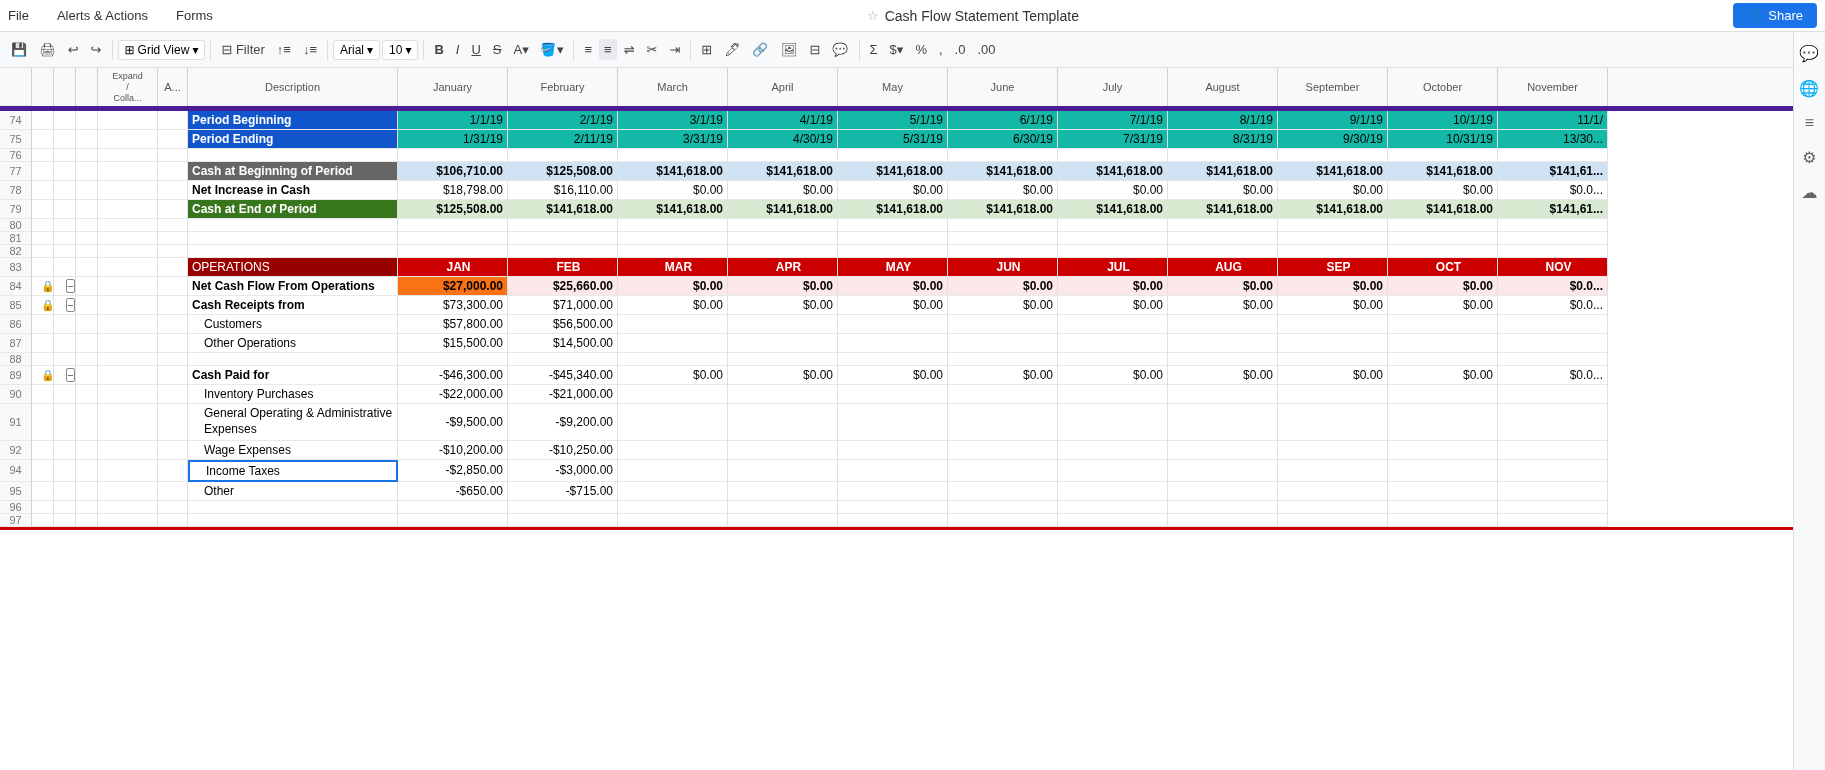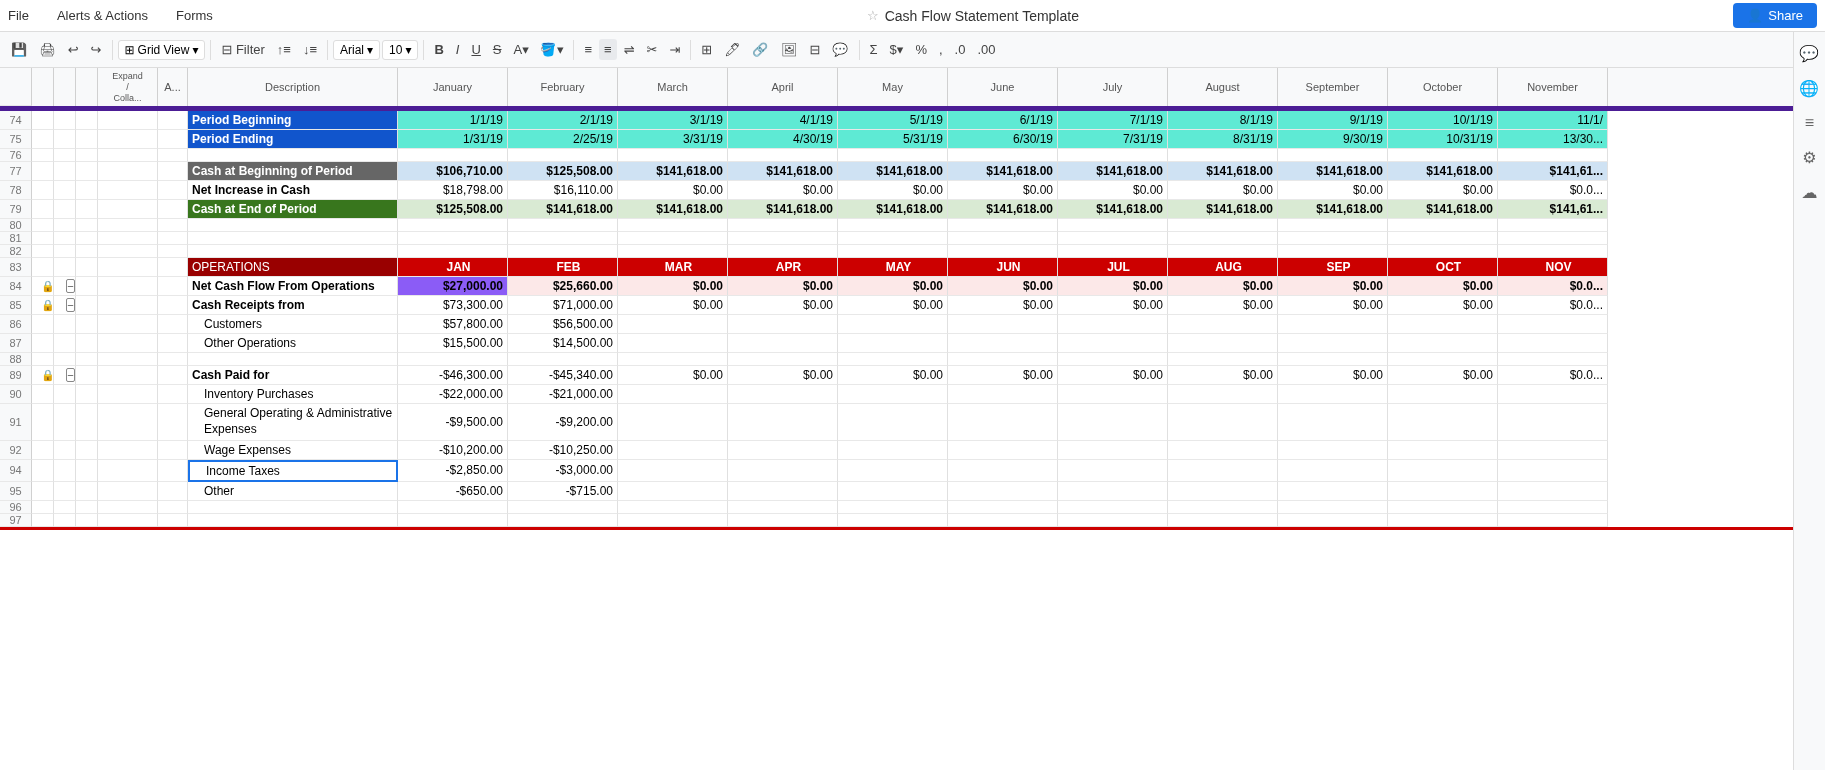--- a/index.html
+++ b/index.html
@@ -95,21 +95,21 @@
 
     .cell-right { justify-content: flex-end; }
     .cell-center { justify-content: center; padding-left: 16px; }
 
     
     .bg-blue-dark { background: #1155cc; color: #fff; font-weight: bold; }
     .bg-dark-header { background: #990000; color: #fff; font-weight: normal; }
     .bg-red-header { background: #cc0000; color: #fff; font-weight: bold; }
     .bg-gray-label { background: #666666; color: #fff; font-weight: bold; }
     .bg-green { background: #38761d; color: #fff; font-weight: bold; }
-    .bg-light-blue { background: #5eead4; }
+    .bg-light-blue { background: #14b8a6; }
     .text-bold { font-weight: bold; }
 
     .col-header-top {
       display: flex; background: #f8f9fa; border-bottom: 5px solid #4c1d95;
       position: sticky; top: 0; z-index: 10;
     }
 
     .expand-col-header {
       font-size: 9px; text-align: center; line-height: 1.2;
     }
@@ -255,21 +255,21 @@
 
     <div class="sheet-row">
       <div class="row-num">75</div>
       <div class="cell w-icon1"></div>
       <div class="cell w-icon2"></div>
       <div class="cell w-icon3"></div>
       <div class="cell w-expand"></div>
       <div class="cell w-a"></div>
       <div class="cell w-desc bg-blue-dark">Period Ending</div>
       <div class="cell w-month bg-light-blue cell-right">1/31/19</div>
-      <div class="cell w-month bg-light-blue cell-right">2/25/19</div>
+      <div class="cell w-month bg-light-blue cell-right">2/11/19</div>
       <div class="cell w-month bg-light-blue cell-right">3/31/19</div>
       <div class="cell w-month bg-light-blue cell-right">4/30/19</div>
       <div class="cell w-month bg-light-blue cell-right">5/31/19</div>
       <div class="cell w-month bg-light-blue cell-right">6/30/19</div>
       <div class="cell w-month bg-light-blue cell-right">7/31/19</div>
       <div class="cell w-month bg-light-blue cell-right">8/31/19</div>
       <div class="cell w-month bg-light-blue cell-right">9/30/19</div>
       <div class="cell w-month bg-light-blue cell-right">10/31/19</div>
       <div class="cell w-month bg-light-blue cell-right">13/30...</div>
     </div>
@@ -447,21 +447,21 @@
       <div class="cell w-icon1 cell-center">
           <span class="lock-icon">🔒</span>
         </div>
       <div class="cell w-icon2 cell-center">
           <div class="minus-icon">−</div>
         </div>
       <div class="cell w-icon3"></div>
       <div class="cell w-expand"></div>
       <div class="cell w-a"></div>
       <div class="cell w-desc text-bold">Net Cash Flow From Operations</div>
-      <div class="cell w-month cell-right text-bold" style="background:#8b5cf6">$27,000.00</div>
+      <div class="cell w-month cell-right text-bold" style="background:#f97316">$27,000.00</div>
       <div class="cell w-month cell-right text-bold" style="background:#fce8e8">$25,660.00</div>
       <div class="cell w-month cell-right text-bold" style="background:#fce8e8">$0.00</div>
       <div class="cell w-month cell-right text-bold" style="background:#fce8e8">$0.00</div>
       <div class="cell w-month cell-right text-bold" style="background:#fce8e8">$0.00</div>
       <div class="cell w-month cell-right text-bold" style="background:#fce8e8">$0.00</div>
       <div class="cell w-month cell-right text-bold" style="background:#fce8e8">$0.00</div>
       <div class="cell w-month cell-right text-bold" style="background:#fce8e8">$0.00</div>
       <div class="cell w-month cell-right text-bold" style="background:#fce8e8">$0.00</div>
       <div class="cell w-month cell-right text-bold" style="background:#fce8e8">$0.00</div>
       <div class="cell w-month cell-right text-bold" style="background:#fce8e8">$0.0...</div>

